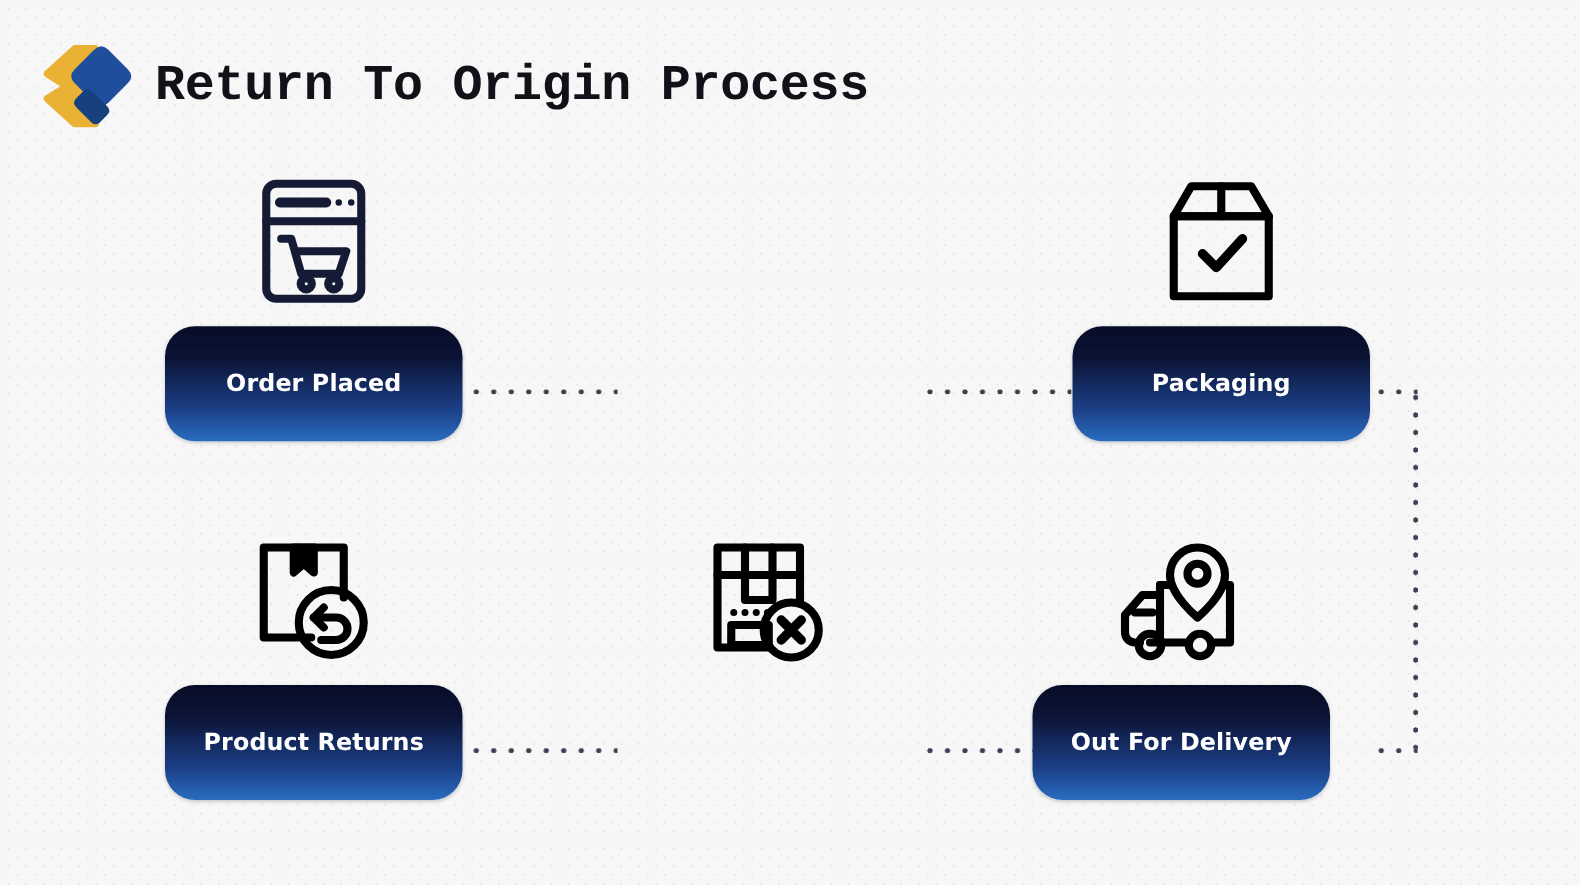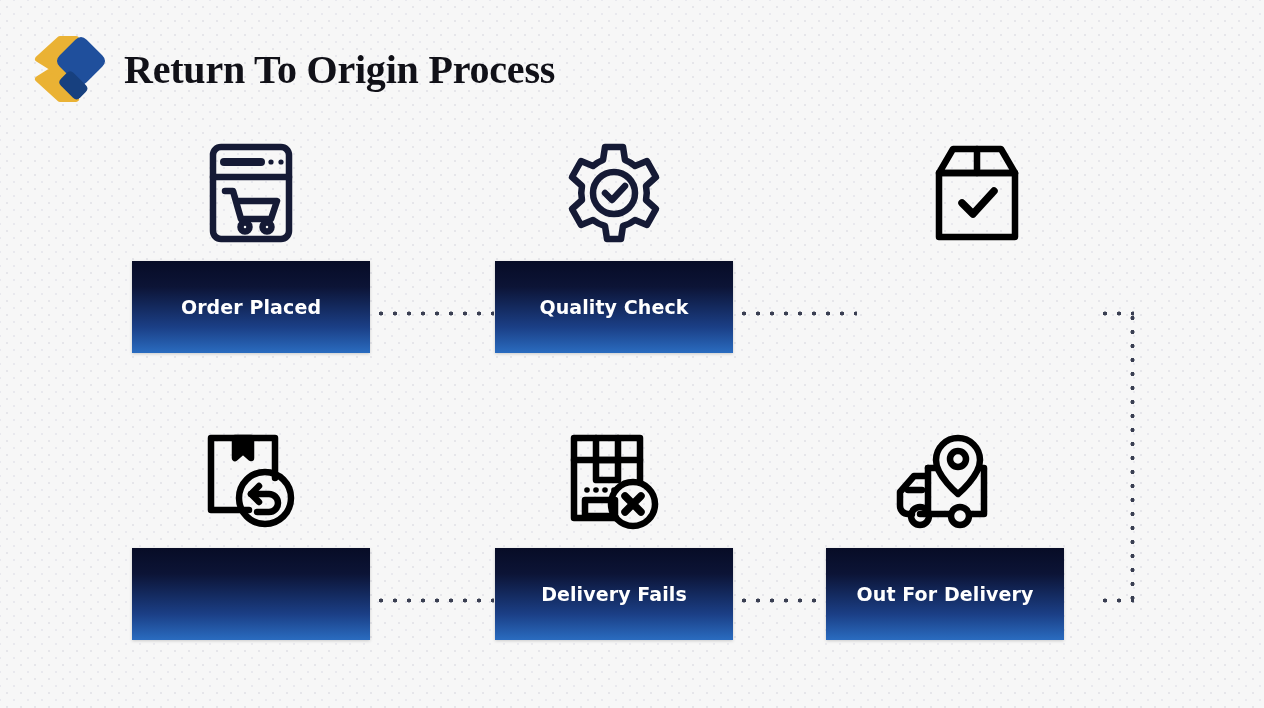--- a/index.html
+++ b/index.html
@@ -16,41 +16,42 @@
   }
   .stage{position:absolute;inset:0;}
 
   
   .header{position:absolute;left:30px;top:36px;display:flex;align-items:center;gap:16px;}
   .logo{position:relative;width:78px;height:66px;flex:0 0 auto;}
   .logo svg{display:block;}
   .title{
     font-size:40px;font-weight:bold;color:#111118;
     letter-spacing:-0.2px;white-space:nowrap;
-    font-family:Liberation Serif, serif;
+    font-family:Liberation Mono, monospace;
   }
 
   
   .node{position:absolute;width:238px;}
   .icon-wrap{
     height:120px;display:flex;align-items:center;justify-content:center;
     margin-bottom:8px;
   }
   .icon-wrap svg{display:block;}
   .chip{
     width:238px;height:92px;
     display:flex;align-items:center;justify-content:center;
     text-align:center;
     background:linear-gradient(180deg,#070c26 0%,#0c1436 28%,#1b3f86 72%,#2a6cc0 100%);
     color:#ffffff;
     font-size:19px;font-weight:bold;line-height:1.18;
     font-family:"DejaVu Sans", sans-serif;
     letter-spacing:0.1px;
     box-sizing:border-box;
     box-shadow:0 1px 3px rgba(0,0,0,0.18);
+    border-radius:24px;
   }
   .chip span{display:block;}
 
   
   #node-0{left:132px;top:133px;}
   #node-1{left:495px;top:133px;}
   #node-2{left:858px;top:133px;}
   #node-3{left:132px;top:420px;}
   #node-4{left:495px;top:420px;}
   #node-5{left:826px;top:420px;}
@@ -117,81 +118,67 @@
         <path d="M20 50 H28 L36 78 H66 L72 60 H32"></path>
         <circle cx="40" cy="86" r="4.5"></circle>
         <circle cx="62" cy="86" r="4.5"></circle>
       </svg>
     </div>
     <div class="chip">
       <span>Order Placed</span>
     </div>
   </div>
 
-  <div class="node" id="node-1">
-    <div class="icon-wrap">
-      <svg width="100" height="104" viewBox="0 0 100 104" fill="none" stroke="#151a35" stroke-width="6.5" stroke-linecap="round" stroke-linejoin="round">
-        <path d="M41 6 H59 L61 19 A33 33 0 0 1 71 25 L83 20 L92 36 L82 45
-                 A33 33 0 0 1 82 59 L92 68 L83 84 L71 79 A33 33 0 0 1 59 85
-                 L57 98 H43 L41 85 A33 33 0 0 1 29 79 L17 84 L8 68 L18 59
-                 A33 33 0 0 1 18 45 L8 36 L17 20 L29 25 A33 33 0 0 1 39 19 Z"></path>
-        <circle cx="50" cy="52" r="21"></circle>
-        <path d="M41 52 L48 59 L61 45" stroke-width="6.5"></path>
-      </svg>
-    </div>
-    <div class="chip">
-      <span>Quality Check</span>
-    </div>
-  </div>
 
   <div class="node" id="node-2">
     <div class="icon-wrap">
       <svg width="92" height="104" viewBox="0 0 92 104" fill="none" stroke="#000000" stroke-width="6.5" stroke-linecap="round" stroke-linejoin="round">
         <path d="M22 8 H70 L84 32 H8 Z"></path>
         <rect x="8" y="32" width="76" height="64"></rect>
         <line x1="46" y1="8" x2="46" y2="32"></line>
         <path d="M31 62 L42 73 L63 50" stroke-width="7.5"></path>
       </svg>
+    </div>
+    <div class="chip">
+      <span>Packaging</span>
     </div>
   </div>
 
   <div class="node" id="node-3">
     <div class="icon-wrap">
       <svg width="96" height="104" viewBox="0 0 96 104" fill="none" stroke="#000000" stroke-width="6.5" stroke-linecap="round" stroke-linejoin="round">
         <path d="M8 10 H72 V50 M8 10 V82 H46"></path>
         <path d="M32 10 H48 V30 L40 23 L32 30 Z" fill="#000000"></path>
         <circle cx="62" cy="70" r="26"></circle>
         <path d="M56 58 L48 66 L56 74"></path>
         <path d="M48 66 H66 A9 9 0 0 1 66 84 H54"></path>
       </svg>
     </div>
     <div class="chip">
       <div>
+        <span>Product Returns</span>
       </div>
     </div>
   </div>
 
   <div class="node" id="node-4">
     <div class="icon-wrap">
       <svg width="96" height="104" viewBox="0 0 96 104" fill="none" stroke="#000000" stroke-width="6.5" stroke-linecap="round" stroke-linejoin="round">
         <path d="M8 10 H74 V52 M8 10 V90 H50"></path>
         <line x1="8" y1="32" x2="74" y2="32"></line>
         <path d="M30 10 V52 H52 V10"></path>
         <line x1="30" y1="32" x2="52" y2="32"></line>
         <circle cx="21" cy="62" r="2.8" fill="#000000" stroke="none"></circle>
         <circle cx="30" cy="62" r="2.8" fill="#000000" stroke="none"></circle>
         <circle cx="39" cy="62" r="2.8" fill="#000000" stroke="none"></circle>
         <circle cx="48" cy="62" r="2.8" fill="#000000" stroke="none"></circle>
         <rect x="19" y="72" width="30" height="16"></rect>
         <circle cx="67" cy="76" r="22"></circle>
         <path d="M59 68 L75 84 M75 68 L59 84" stroke-width="7.5"></path>
       </svg>
-    </div>
-    <div class="chip">
-      <span>Delivery Fails</span>
     </div>
   </div>
 
   <div class="node" id="node-5">
     <div class="icon-wrap">
       <svg width="106" height="104" viewBox="0 0 106 104" fill="none" stroke="#000000" stroke-width="6.5" stroke-linecap="round" stroke-linejoin="round">
         <path d="M36 40 H92 V86 H78 M58 86 H36"></path>
         <path d="M36 40 V86 H28 M36 48 H22 L8 64 V78 A8 8 0 0 0 16 86 H20"></path>
         <line x1="16" y1="62" x2="30" y2="62"></line>
         <circle cx="28" cy="88" r="9"></circle>

